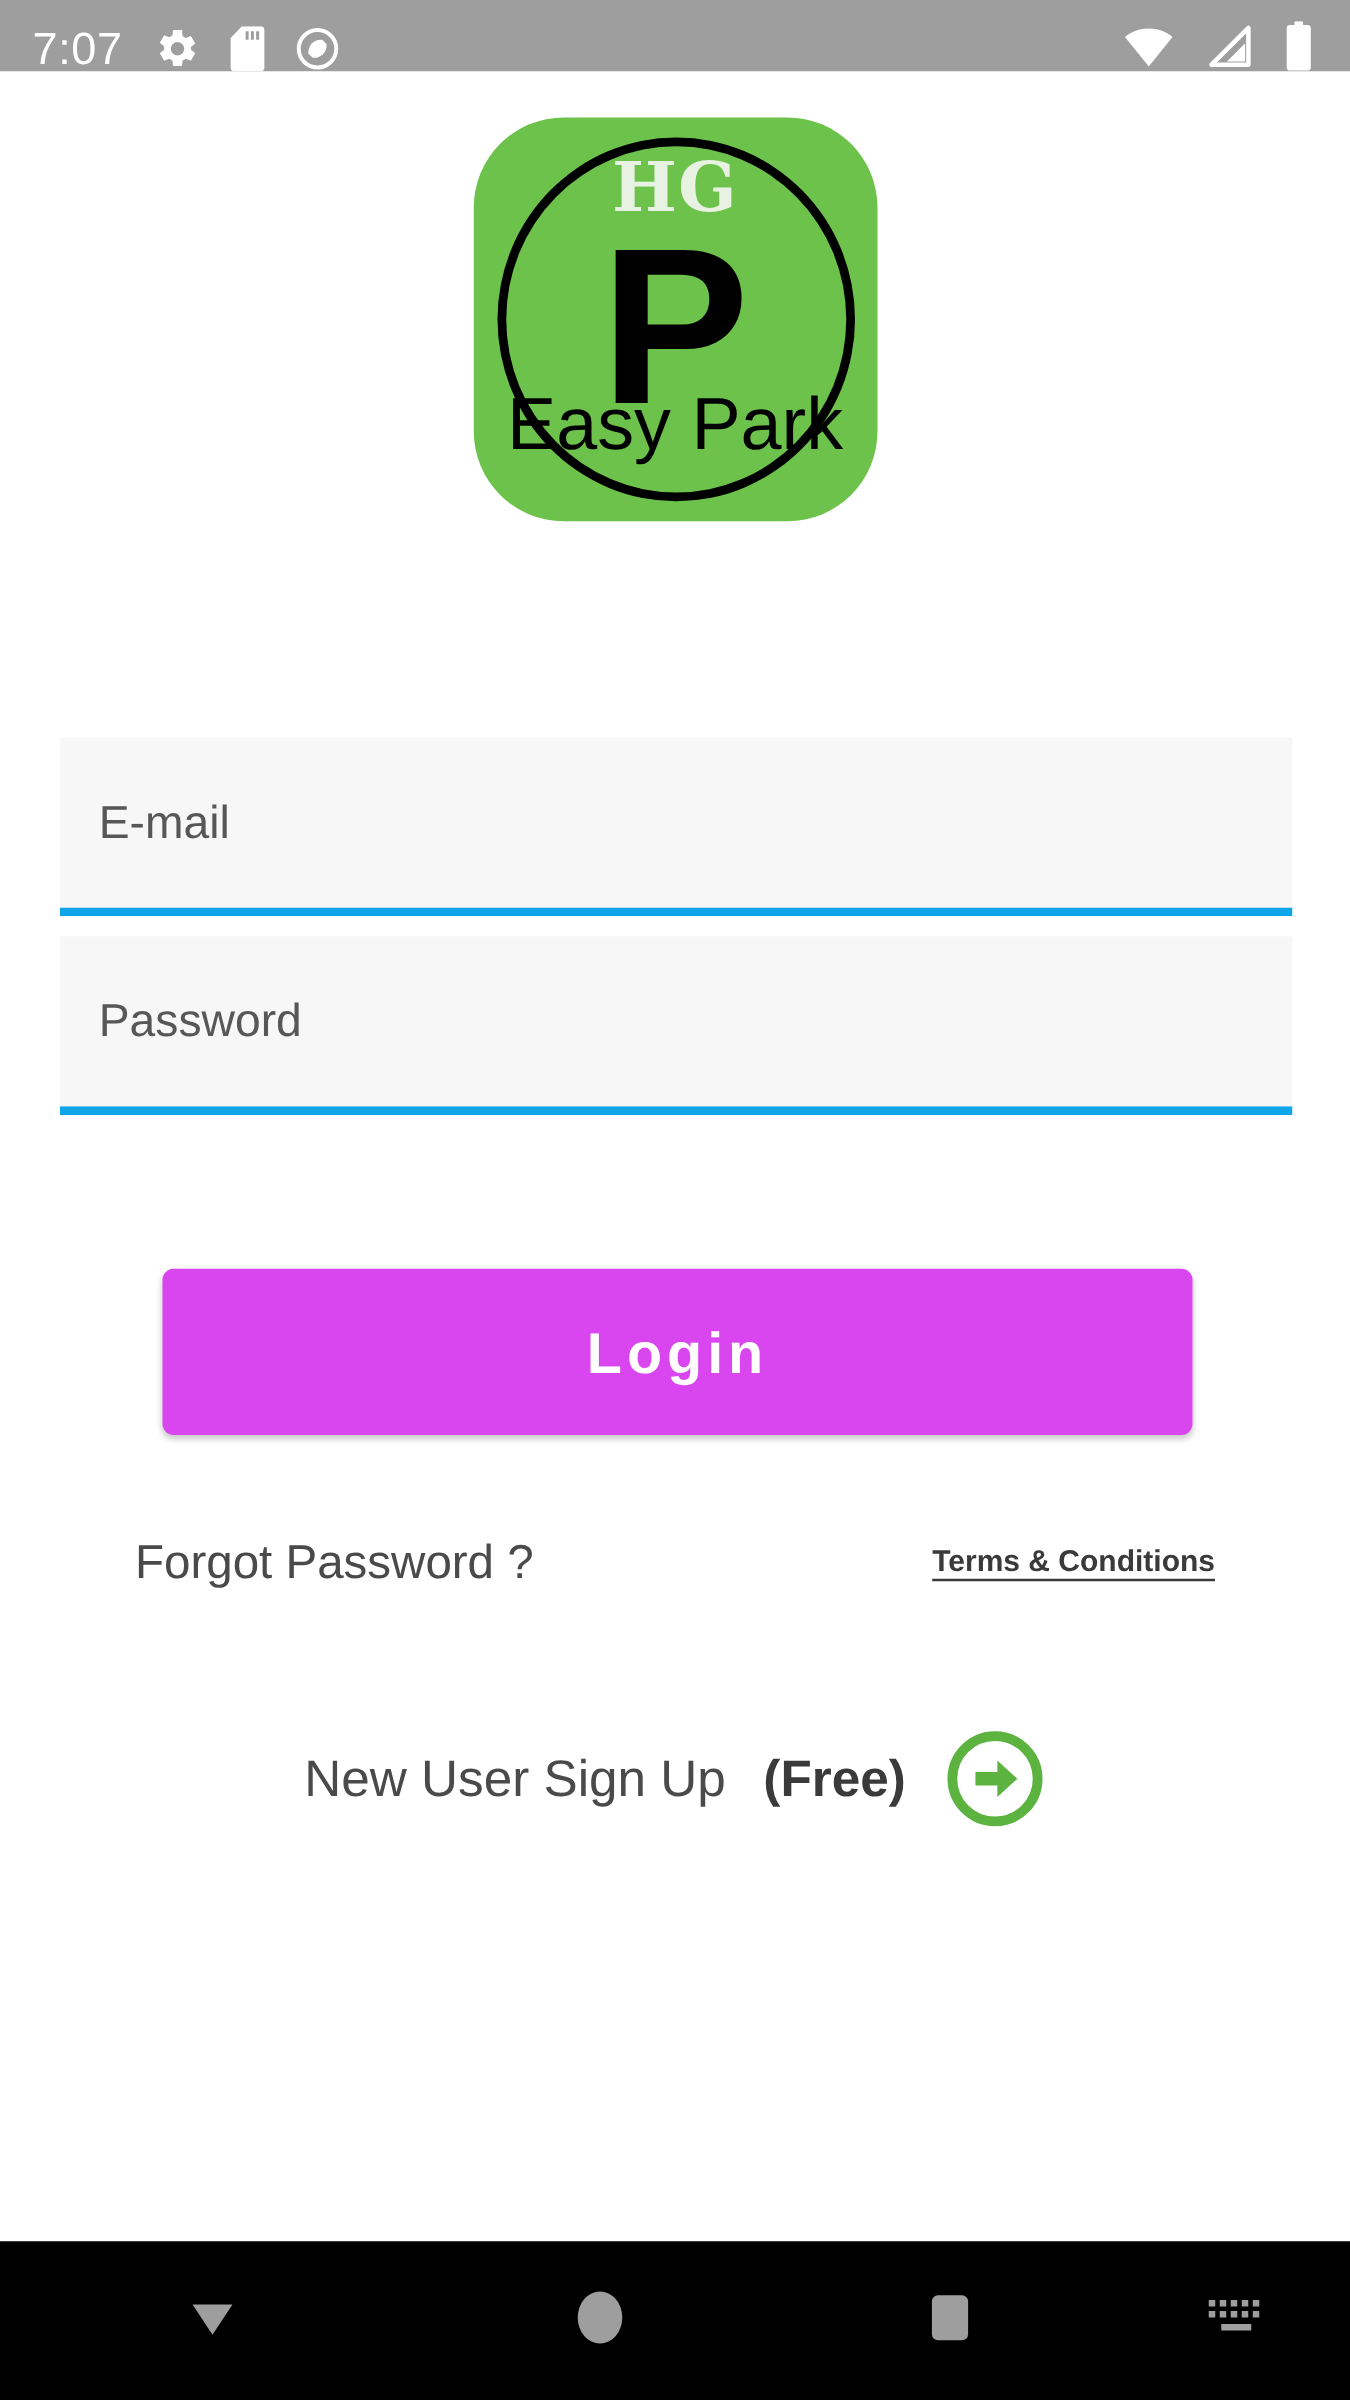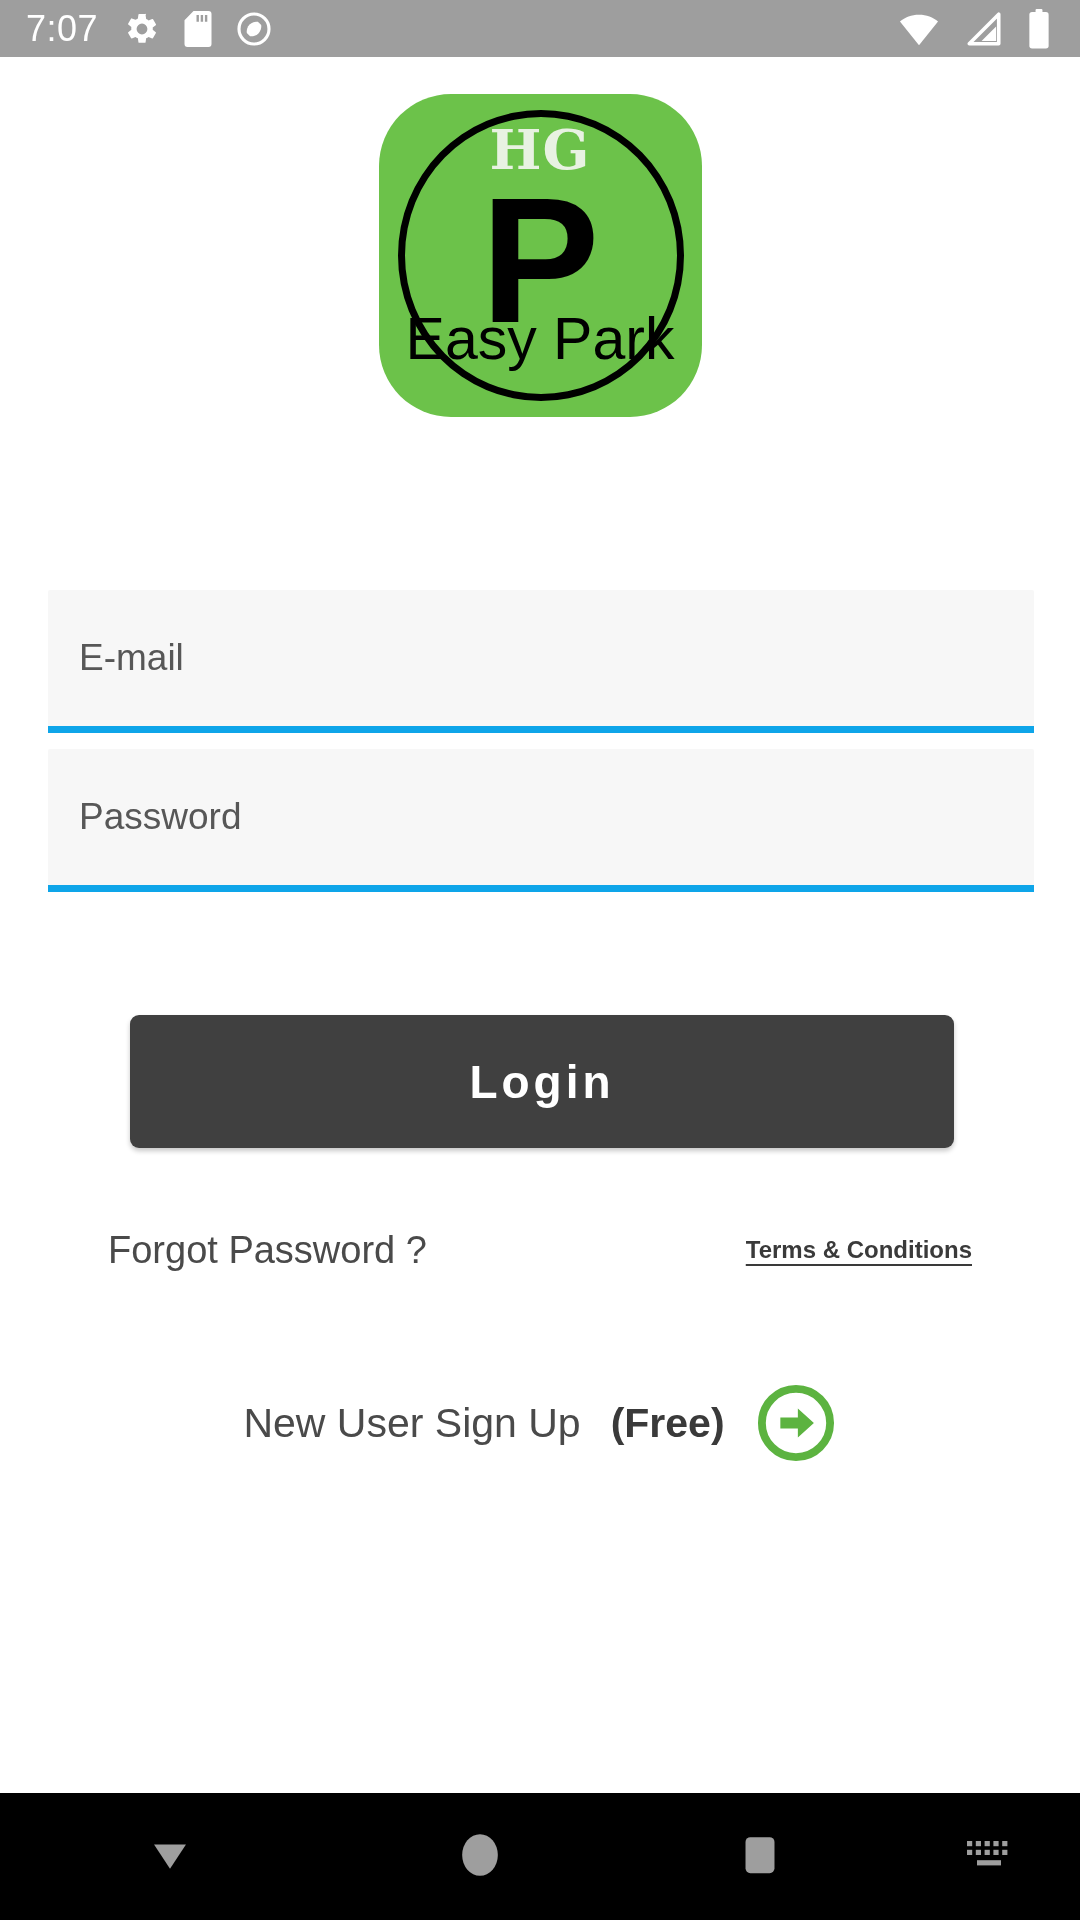--- a/index.html
+++ b/index.html
@@ -20,21 +20,21 @@
   }
 
   
   #status-bar {
     position: absolute;
     top: 0; left: 0;
     width: 1080px;
     height: 57px;
     background: #9e9e9e;
     display: flex;
-    align-items: center;
+    align-items: flex-end;
     padding: 0 22px 0 26px;
   }
   #status-clock {
     color: #ffffff;
     font-size: 36px;
     font-weight: 400;
     letter-spacing: 0.5px;
     line-height: 1;
   }
   .status-left-icons {
@@ -134,21 +134,21 @@
   #email-field { top: 590px; }
   #password-field { top: 749px; }
 
   
   #login-button {
     position: absolute;
     left: 130px;
     top: 1015px;
     width: 824px;
     height: 133px;
-    background: #404040;
+    background: #d946ef;
     border: none;
     border-radius: 9px;
     color: #ffffff;
     font-family: "Liberation Sans", sans-serif;
     font-size: 46px;
     font-weight: 700;
     letter-spacing: 4px;
     cursor: pointer;
     box-shadow: 0 3px 5px rgba(0,0,0,0.22);
   }

